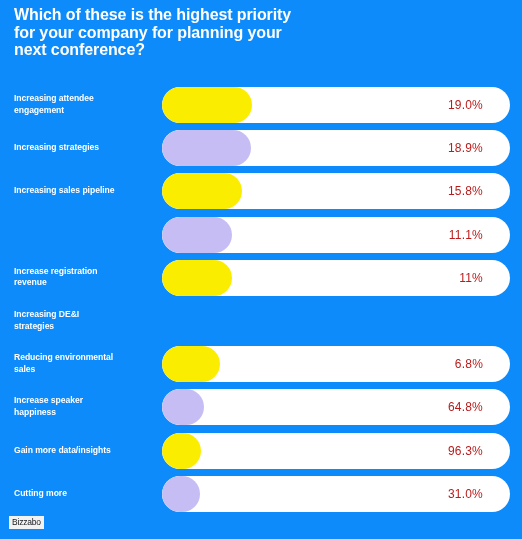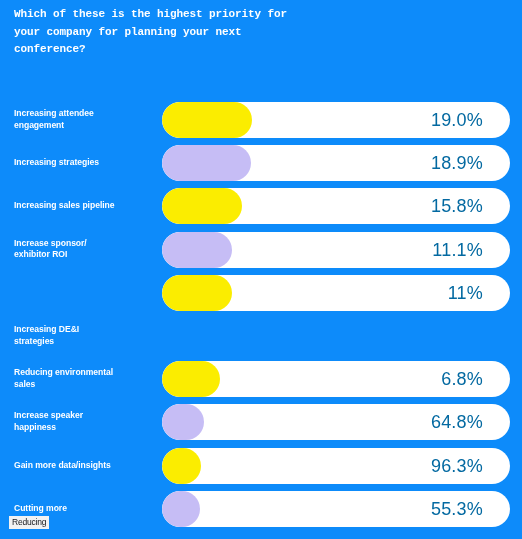--- a/index.html
+++ b/index.html
@@ -22,31 +22,30 @@
     height: 539px;
     background: #0d8bfa;
     box-sizing: border-box;
   }
   .chart-title {
     position: absolute;
     left: 14px;
     top: 6px;
     width: 300px;
     color: #ffffff;
-    font-size: 11px;
+    font-size: 16px;
     font-weight: bold;
     line-height: 17.5px;
     letter-spacing: -0.1px;
     white-space: pre-line;
-    font-family: Liberation Mono, monospace;
   }
   .rows {
     position: absolute;
     left: 0;
-    top: 102px;
+    top: 87px;
     width: 414px;
   }
   .row {
     position: relative;
     height: 36px;
     margin-bottom: 7.2px;
   }
   .row-label {
     position: absolute;
     left: 14px;
@@ -77,22 +76,22 @@
     height: 36px;
     border-radius: 18px;
   }
   .bar.yellow { background: #fbed00; }
   .bar.purple { background: #c6bdf5; }
   .row-value {
     position: absolute;
     right: 27px;
     top: 50%;
     transform: translateY(-50%);
-    color: #0369a1;
-    font-size: 18px;
+    color: #b91c1c;
+    font-size: 12px;
     font-weight: normal;
     letter-spacing: 0.2px;
     white-space: nowrap;
   }
   .logo {
     position: absolute;
     left: 9px;
     bottom: 10px;
     background: #f2f2f2;
     color: #16181d;
@@ -127,28 +126,28 @@
         </div>
       </div>
       <div class="row">
         <div class="row-label">Increasing sales pipeline</div>
         <div class="track">
           <div class="bar yellow" style="width: 80px;"></div>
           <div class="row-value">15.8%</div>
         </div>
       </div>
       <div class="row">
-        <div class="row-label">Increase sponsor/
-exhibitor ROI</div>
         <div class="track">
           <div class="bar purple" style="width: 70px;"></div>
           <div class="row-value">11.1%</div>
         </div>
       </div>
       <div class="row">
+        <div class="row-label">Increase registration
+revenue</div>
         <div class="track">
           <div class="bar yellow" style="width: 70px;"></div>
           <div class="row-value">11%</div>
         </div>
       </div>
       <div class="row">
         <div class="row-label">Increasing DE&amp;I
 strategies</div>
       </div>
       <div class="row">
@@ -171,20 +170,20 @@
         <div class="row-label">Gain more data/insights</div>
         <div class="track">
           <div class="bar yellow" style="width: 39px;"></div>
           <div class="row-value">96.3%</div>
         </div>
       </div>
       <div class="row">
         <div class="row-label">Cutting more</div>
         <div class="track">
           <div class="bar purple" style="width: 38px;"></div>
-          <div class="row-value">55.3%</div>
+          <div class="row-value">31.0%</div>
         </div>
       </div>
     </div>
 
-  <div class="logo">Reducing</div>
+  <div class="logo">Bizzabo</div>
 
 </div>
 
 </body></html>

